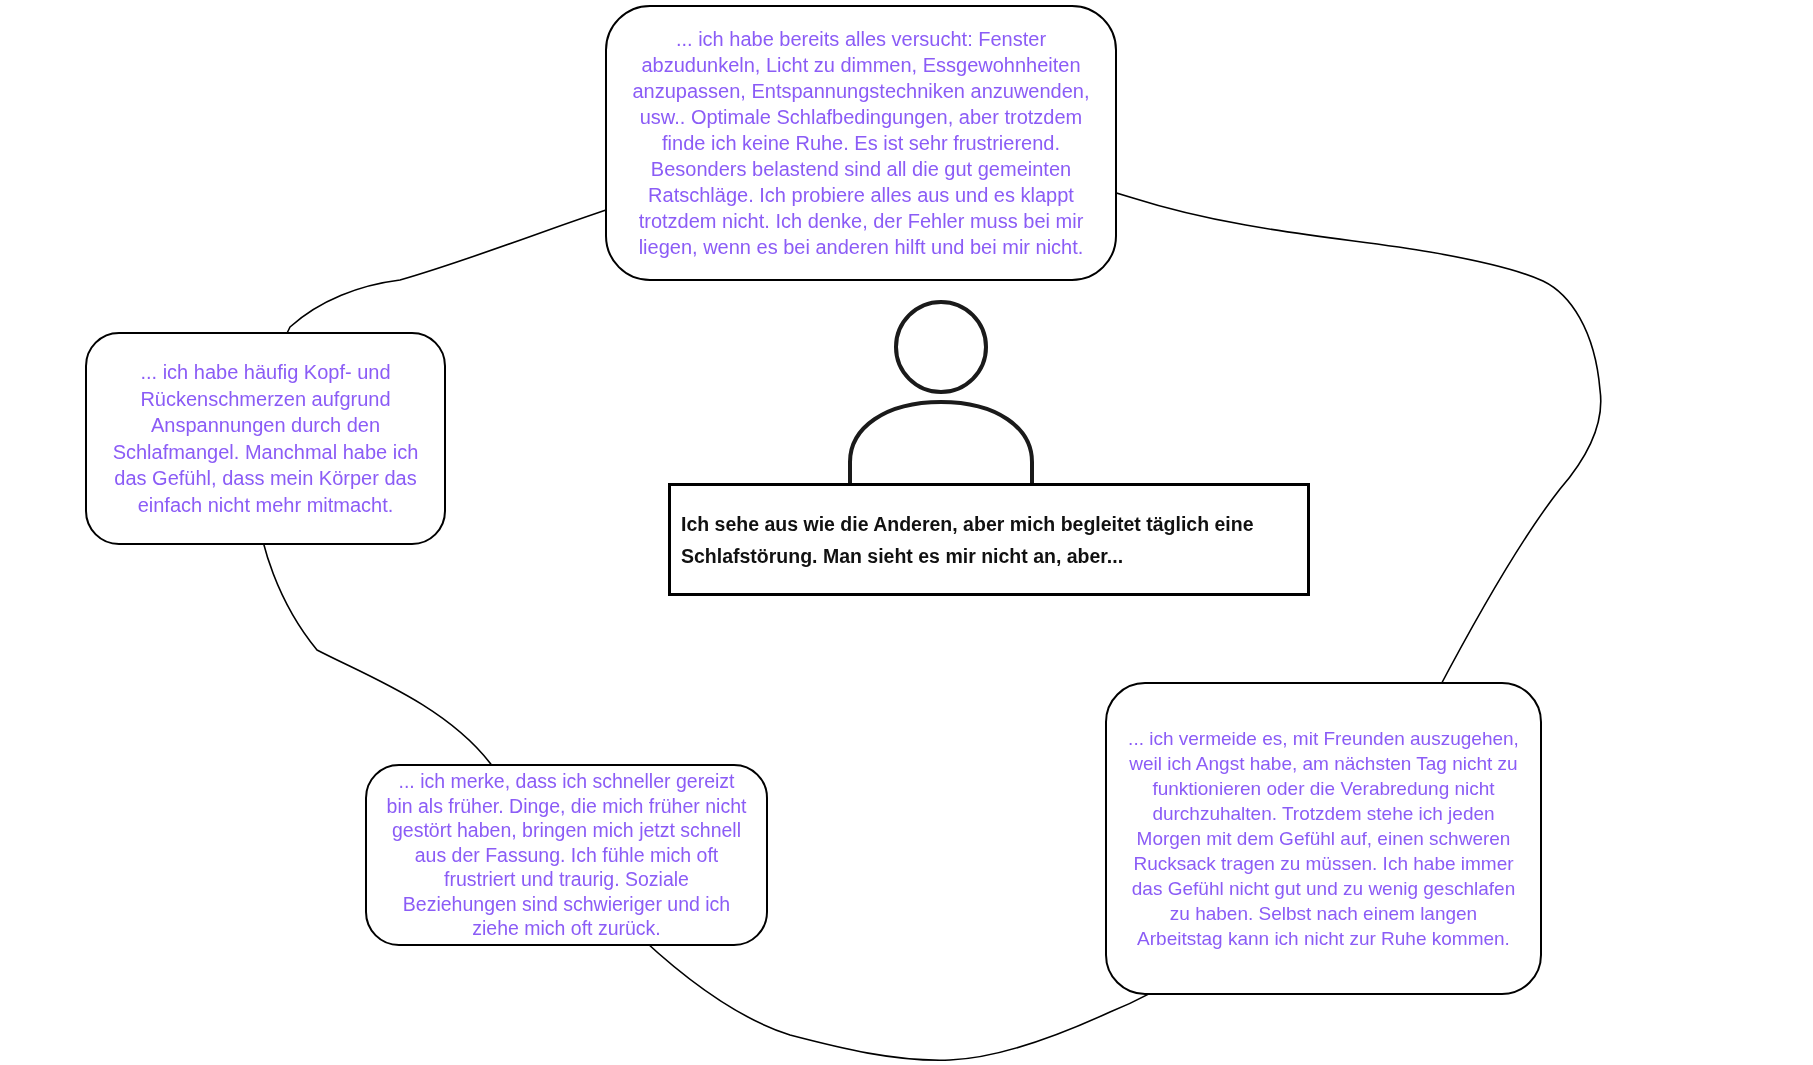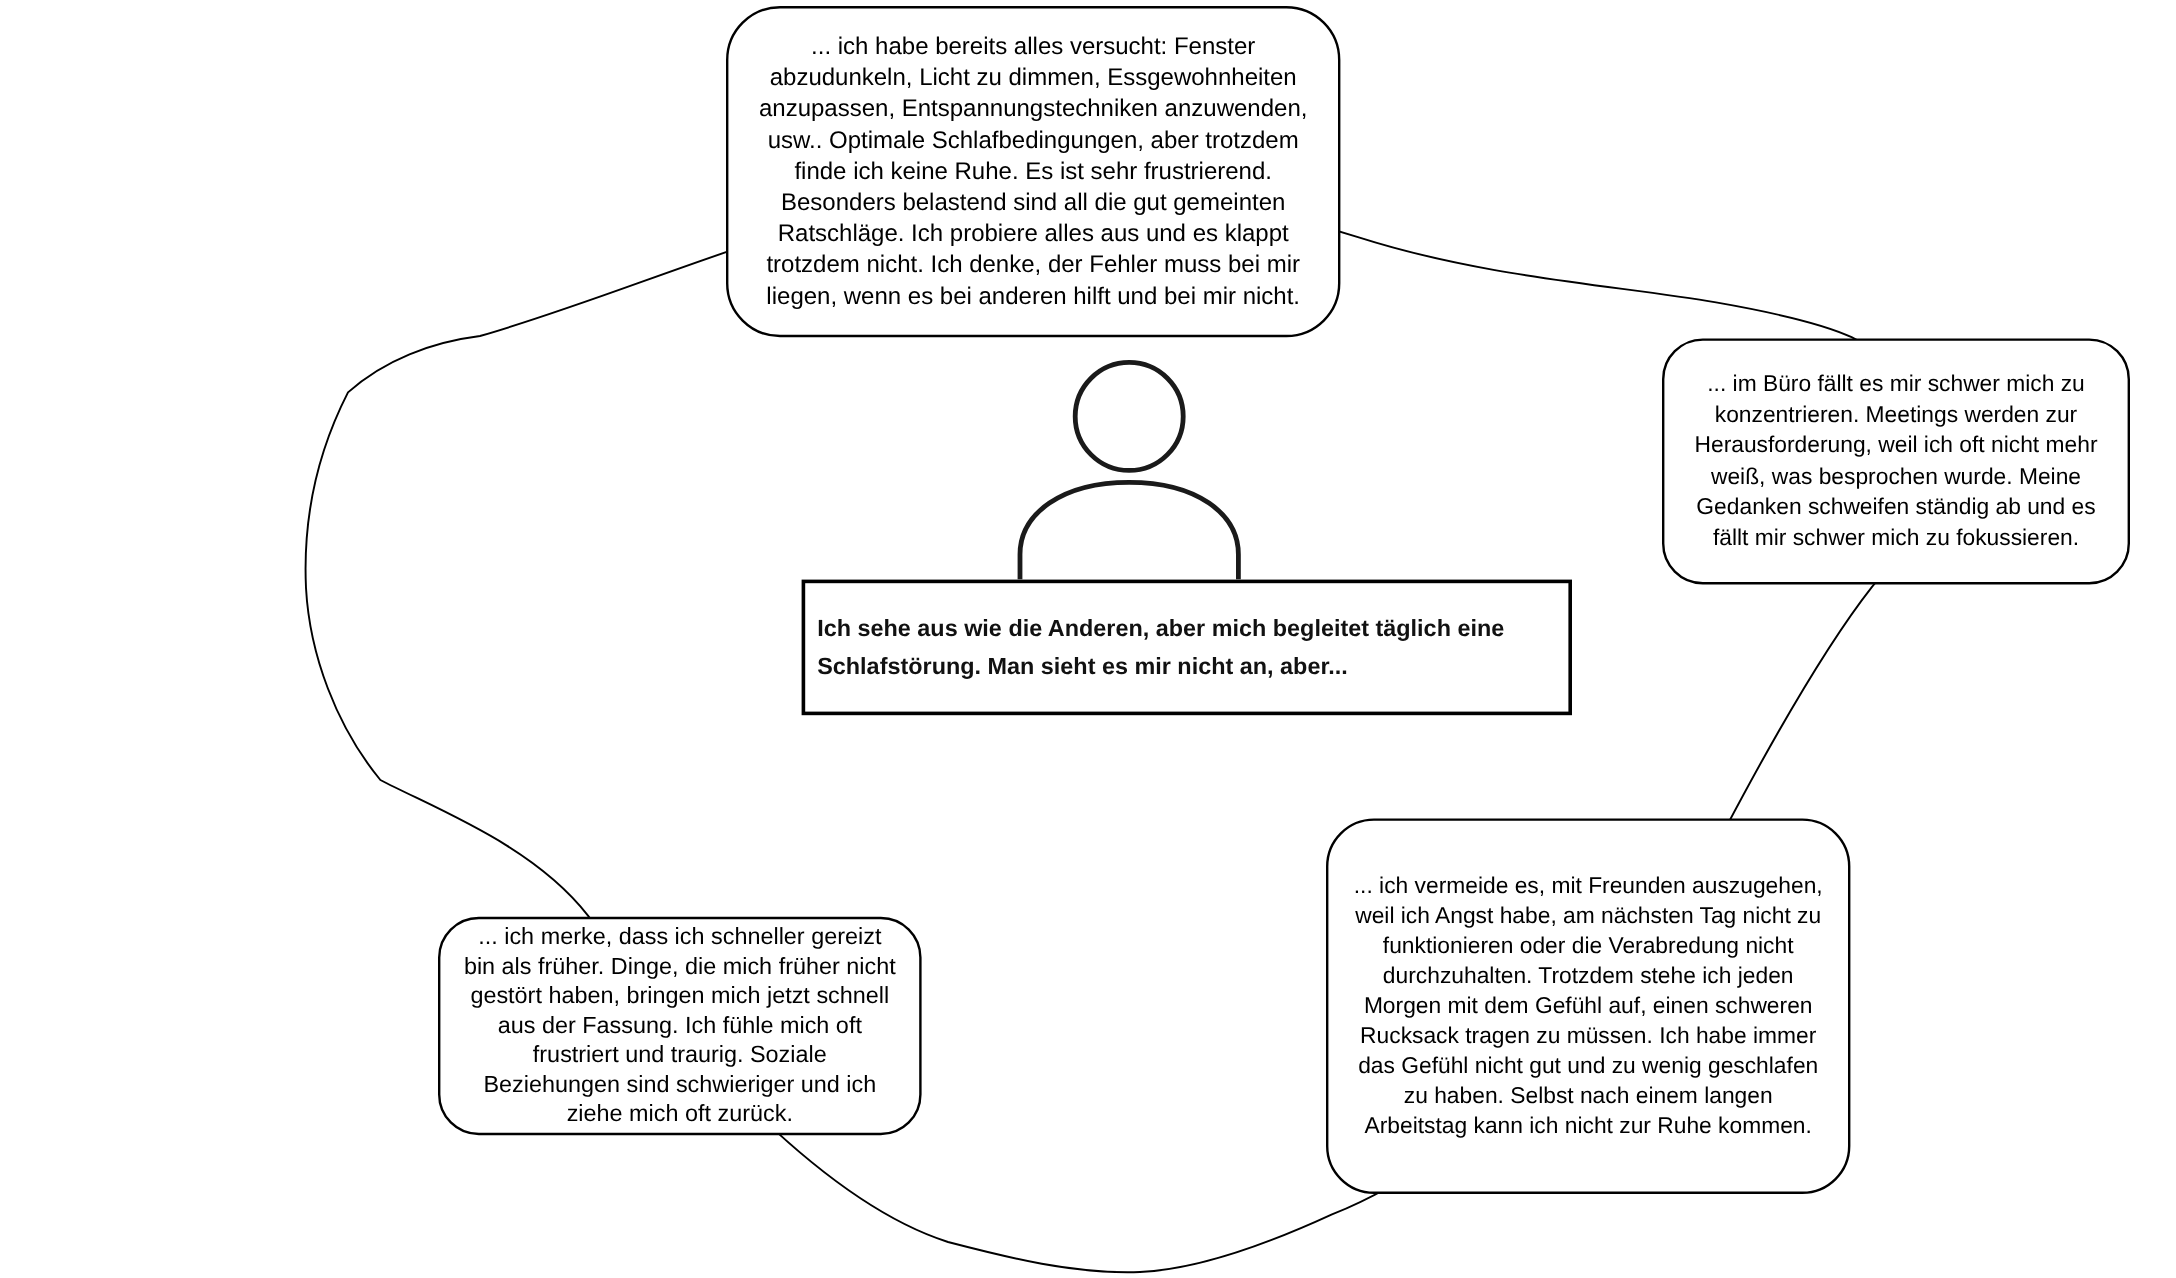--- a/index.html
+++ b/index.html
@@ -25,21 +25,21 @@
   }
   .bubble {
     position: absolute;
     box-sizing: border-box;
     background: #ffffff;
     border: 2.5px solid #000000;
     display: flex;
     align-items: center;
     justify-content: center;
     text-align: center;
-    color: #000000;
+    color: #8b5cf6;
   }
   .bubble-inner {
     width: 100%;
   }
   #bubble-top {
     left: 605px; top: 5px;
     width: 512px; height: 276px;
     border-radius: 45px;
     padding: 10px 18px;
     font-size: 20px; line-height: 26px;
@@ -120,24 +120,24 @@
     <path d="M 850 483 L 850 462
          C 850 428, 885 402, 941 402
          C 997 402, 1032 428, 1032 462
          L 1032 483" fill="#ffffff" stroke="#1a1a1a" stroke-width="4"></path>
   </svg>
 
   <div id="bubble-top" class="bubble">
     <div class="bubble-inner">... ich habe bereits alles versucht: Fenster abzudunkeln, Licht zu dimmen, Essgewohnheiten anzupassen, Entspannungstechniken anzuwenden, usw.. Optimale Schlafbedingungen, aber trotzdem finde ich keine Ruhe. Es ist sehr frustrierend. Besonders belastend sind all die gut gemeinten Ratschläge. Ich probiere alles aus und es klappt trotzdem nicht. Ich denke, der Fehler muss bei mir liegen, wenn es bei anderen hilft und bei mir nicht.</div>
   </div>
 
+  <div id="bubble-left" class="bubble">
+    <div class="bubble-inner">... ich habe häufig Kopf- und Rückenschmerzen aufgrund Anspannungen durch den Schlafmangel. Manchmal habe ich das Gefühl, dass mein Körper das einfach nicht mehr mitmacht.</div>
+  </div>
 
-  <div id="bubble-right" class="bubble">
-    <div class="bubble-inner">... im Büro fällt es mir schwer mich zu konzentrieren. Meetings werden zur Herausforderung, weil ich oft nicht mehr weiß, was besprochen wurde. Meine Gedanken schweifen ständig ab und es fällt mir schwer mich zu fokussieren.</div>
-  </div>
 
   <div id="bubble-bottom-left" class="bubble">
     <div class="bubble-inner">... ich merke, dass ich schneller gereizt bin als früher. Dinge, die mich früher nicht gestört haben, bringen mich jetzt schnell aus der Fassung. Ich fühle mich oft frustriert und traurig. Soziale Beziehungen sind schwieriger und ich ziehe mich oft zurück.</div>
   </div>
 
   <div id="bubble-bottom-right" class="bubble">
     <div class="bubble-inner">... ich vermeide es, mit Freunden auszugehen, weil ich Angst habe, am nächsten Tag nicht zu funktionieren oder die Verabredung nicht durchzuhalten. Trotzdem stehe ich jeden Morgen mit dem Gefühl auf, einen schweren Rucksack tragen zu müssen. Ich habe immer das Gefühl nicht gut und zu wenig geschlafen zu haben. Selbst nach einem langen Arbeitstag kann ich nicht zur Ruhe kommen.</div>
   </div>
 
   <div id="center-statement-box">

